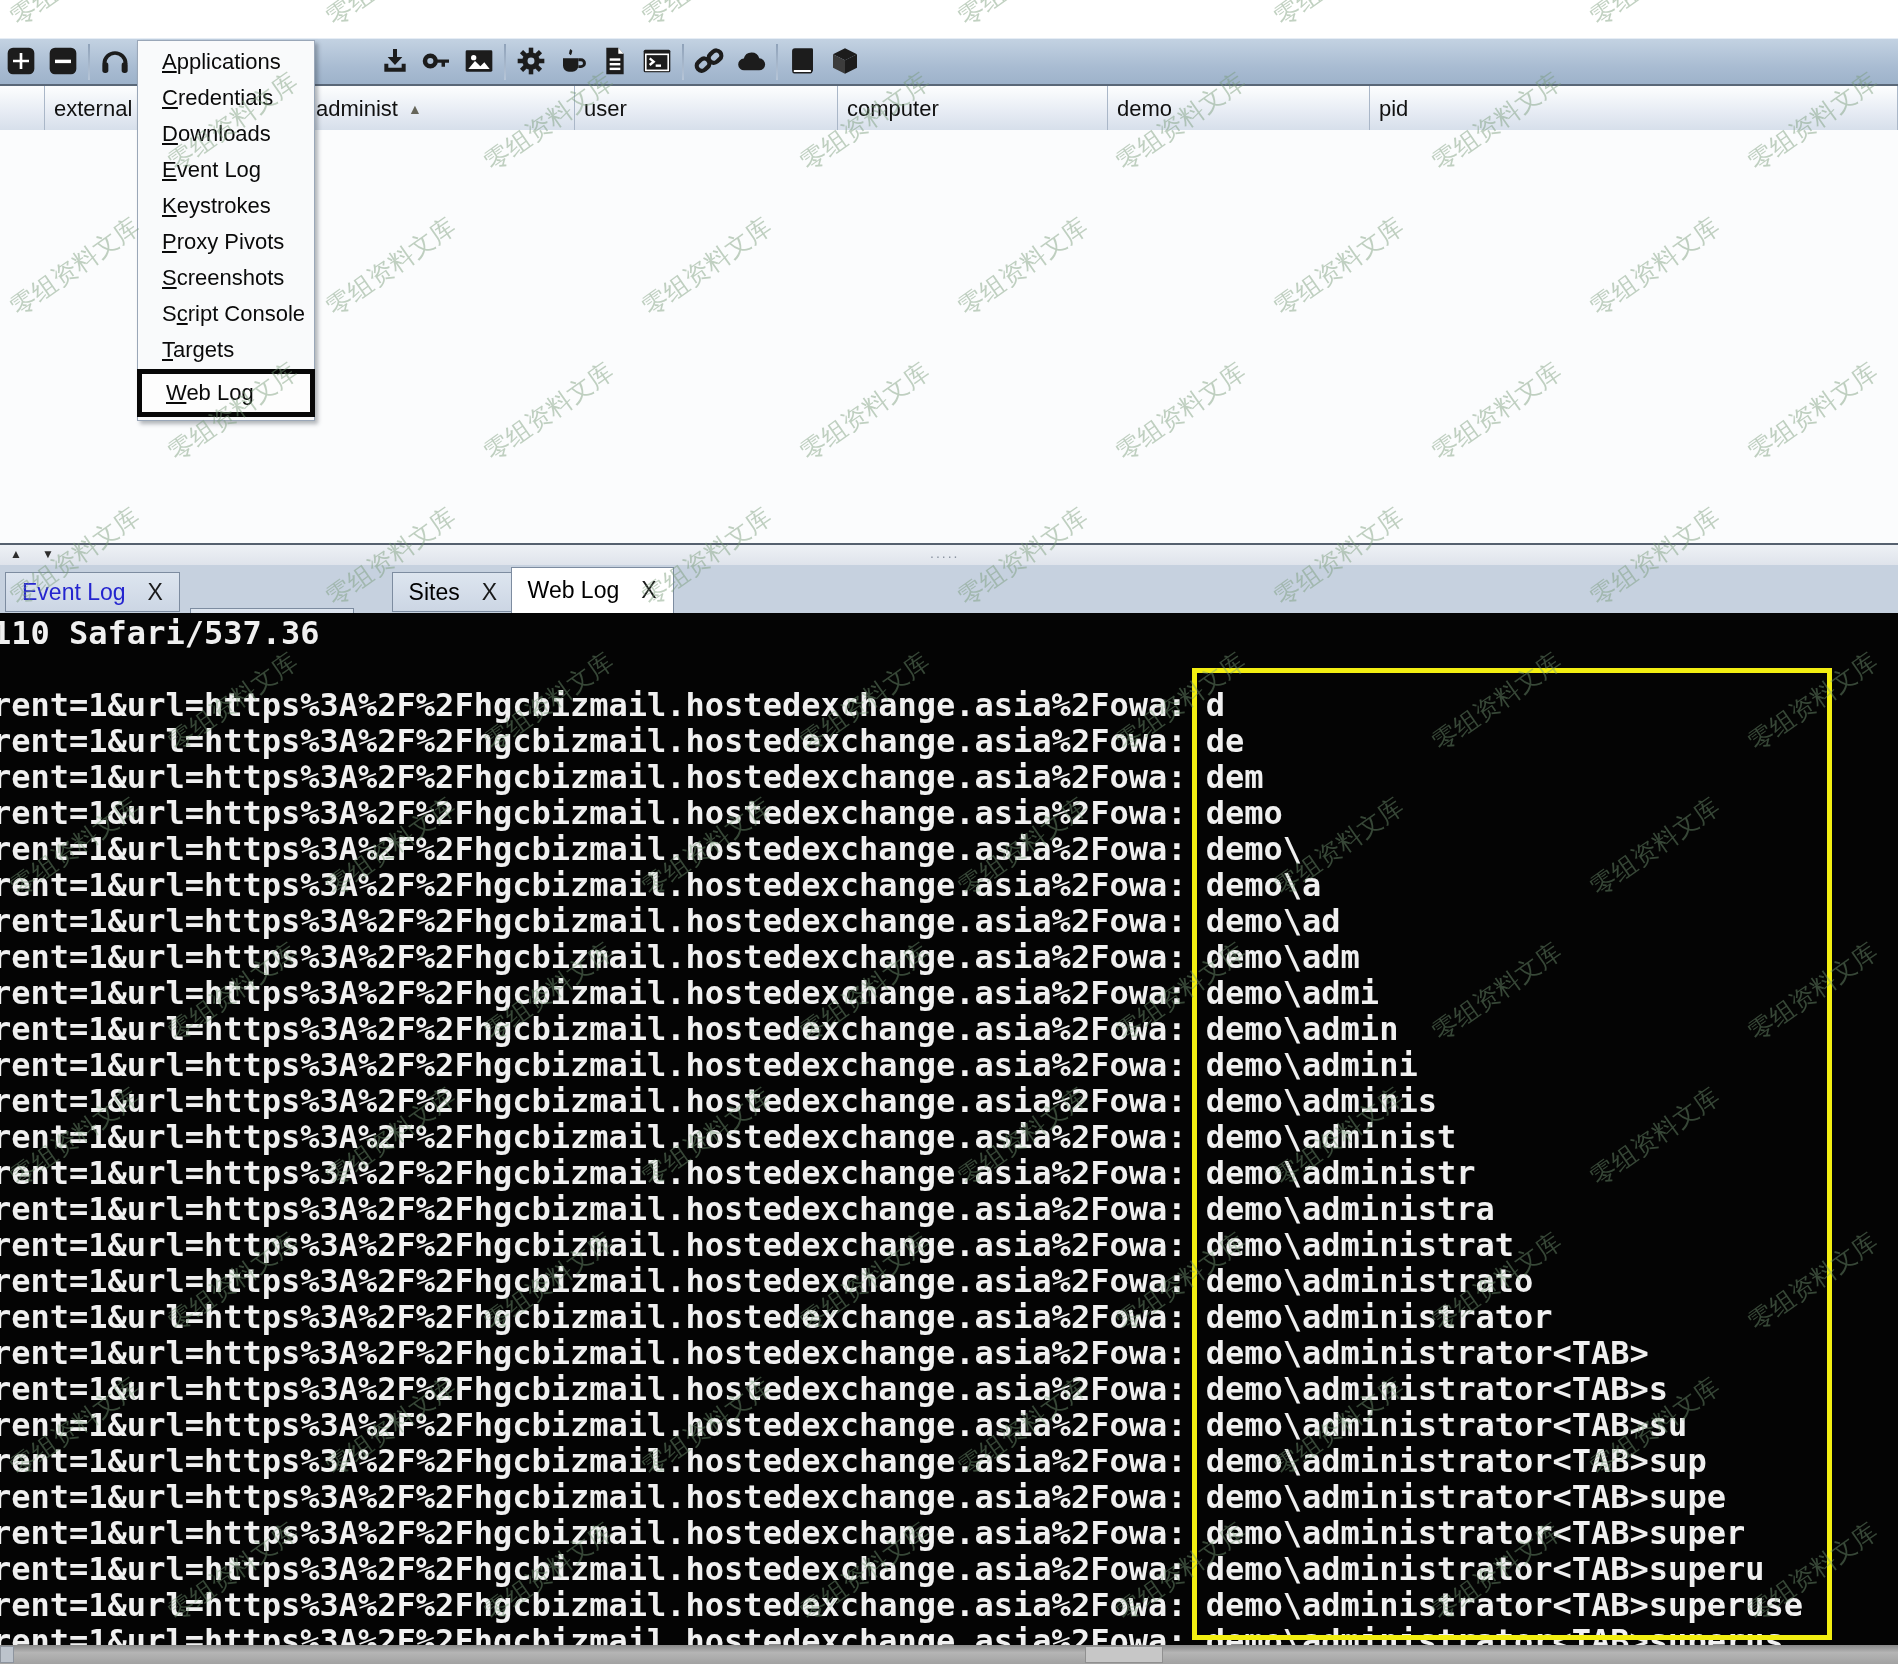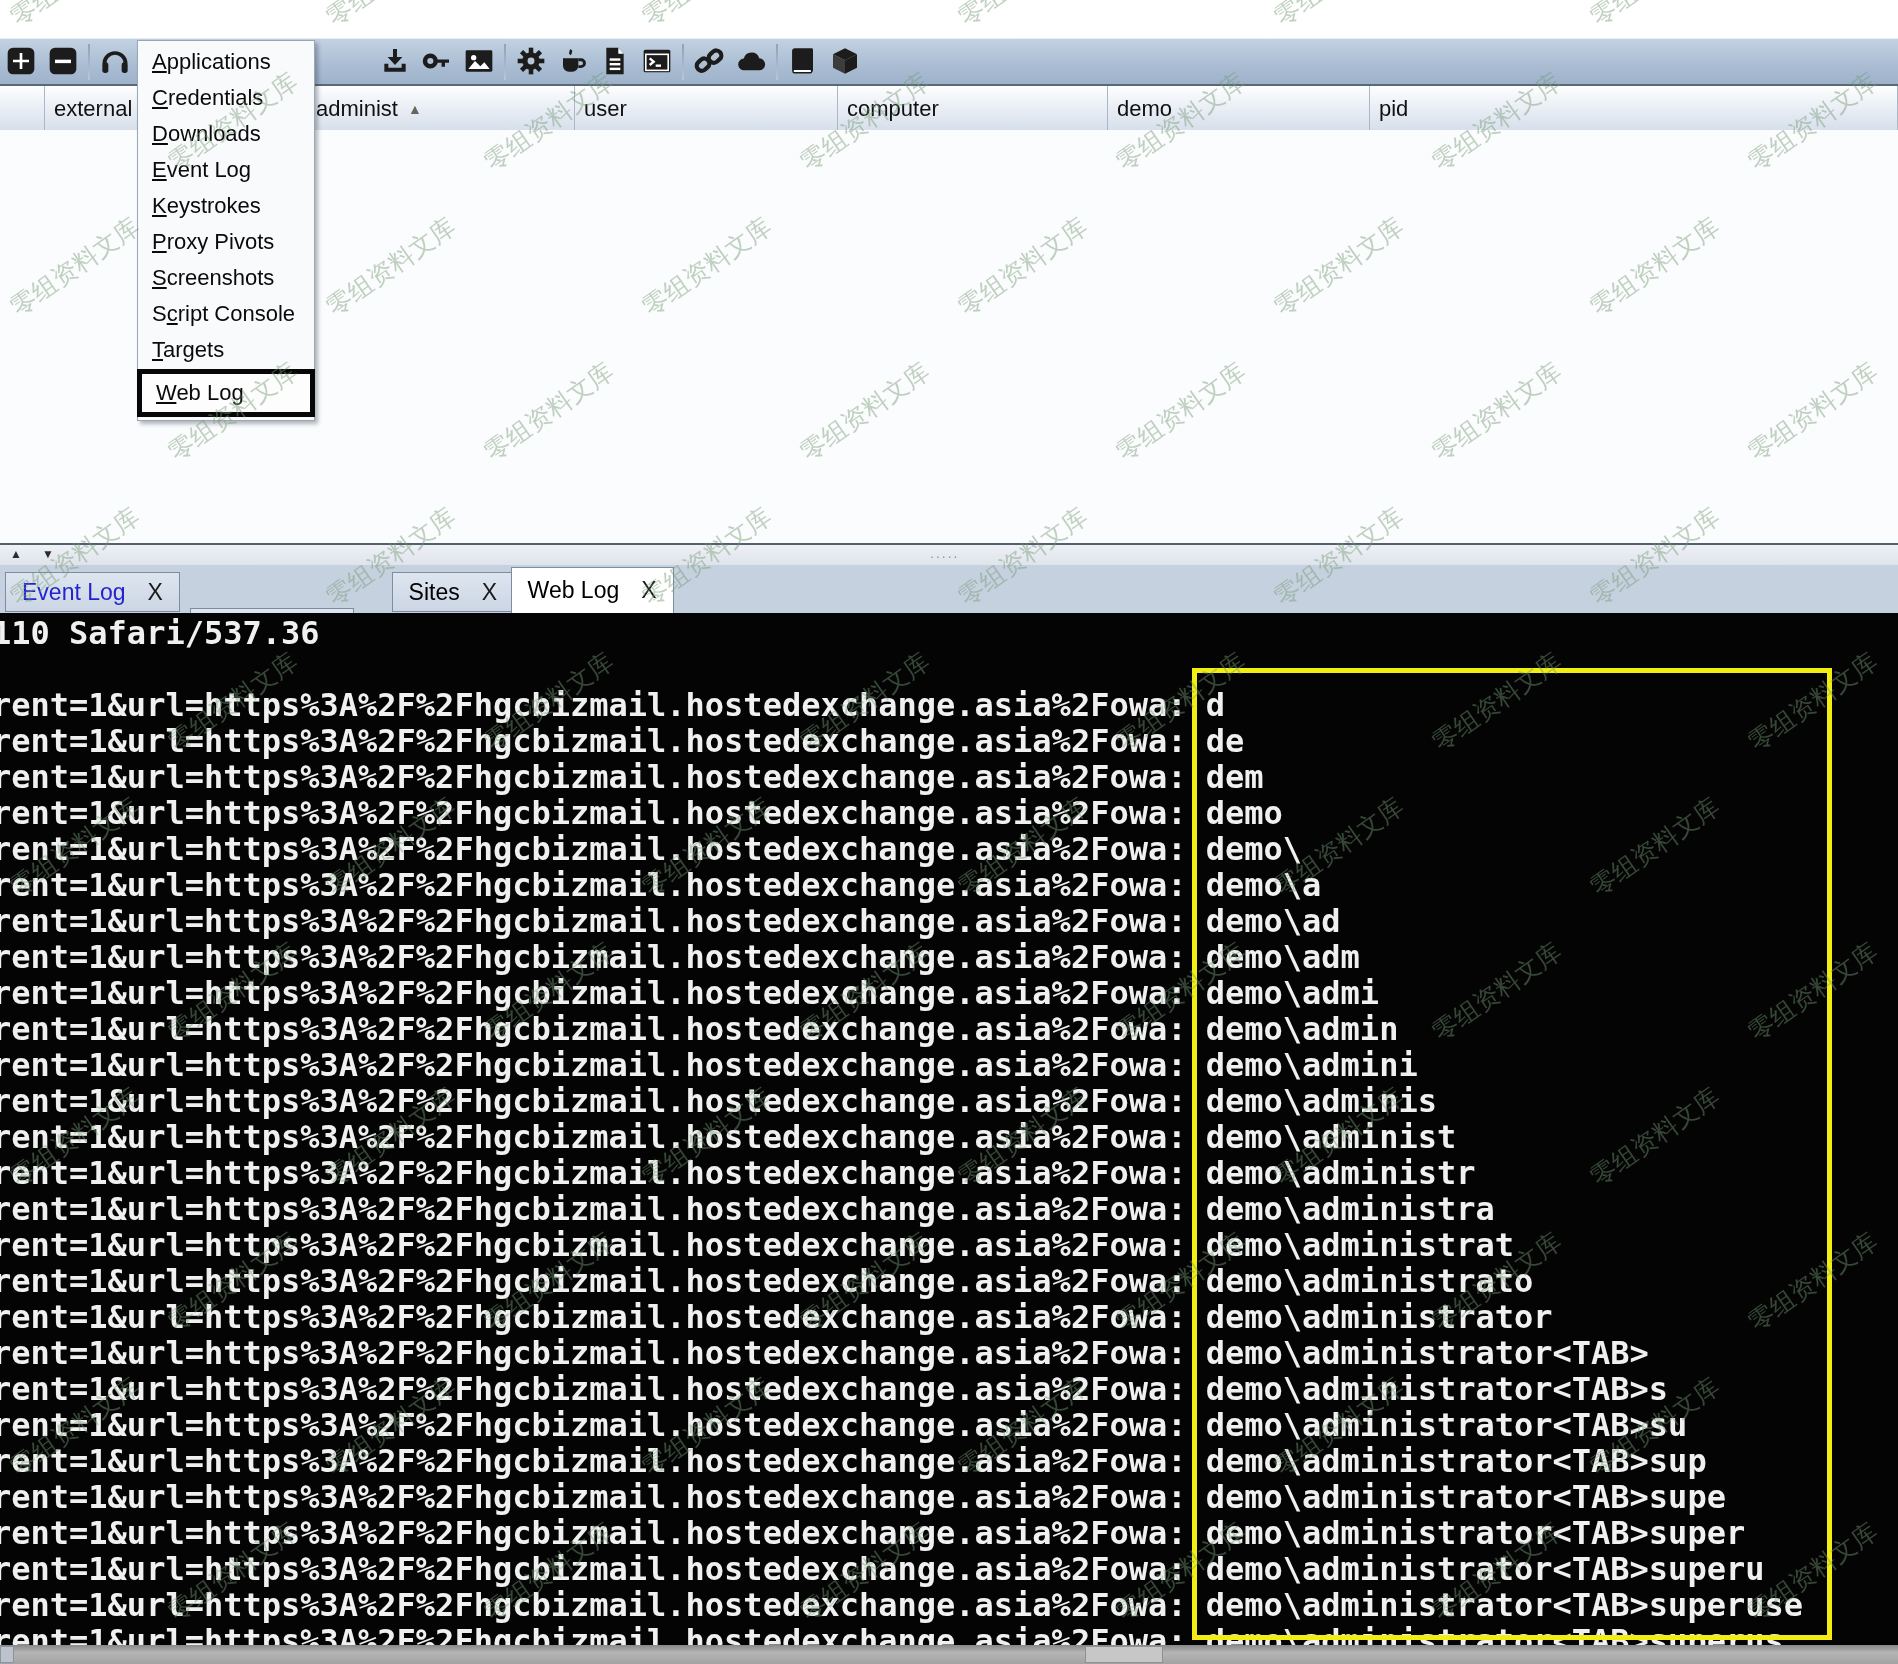--- a/index.html
+++ b/index.html
@@ -62,21 +62,21 @@
   
   .hscroll{position:absolute;left:0;top:1645px;width:100%;height:19px;
            background:linear-gradient(#888,#b5b5b5 40%,#a2a2a2);}
   .hs-btn{position:absolute;left:0;top:1px;width:14px;height:17px;background:#bcc3cc;border:1px solid #8d949e;box-sizing:border-box;}
   .hs-thumb{position:absolute;left:1085px;top:1px;width:78px;height:17px;background:#c7c7c7;border:1px solid #909090;box-sizing:border-box;}
 
   
   .popup{position:absolute;left:137px;top:40px;width:176px;z-index:30;
          background:#f9fafb;border:1px solid #9aa7b8;box-shadow:3px 3px 4px rgba(40,50,60,.35);
          font-size:22px;color:#0a0a0a;padding:3px 0;}
-  .popup-item{height:36px;line-height:36px;padding-left:14px;white-space:nowrap;cursor:pointer;}
+  .popup-item{height:36px;line-height:36px;padding-left:24px;white-space:nowrap;cursor:pointer;}
   .popup-item u{text-decoration:underline;}
   .popup-item.boxed{border:5px solid #070707;height:38px;line-height:38px;margin:1px -1px 0 -1px;background:#fdfdfd;}
 
   
   .wmlayer{position:absolute;left:0;top:0;width:100%;height:100%;pointer-events:none;z-index:60;}
   .wm{position:absolute;font-size:25px;color:rgba(118,152,118,.45);
       transform:rotate(-35deg);white-space:nowrap;font-family:"DejaVu Sans",sans-serif;}
 </style>
 </head>
 <body>

